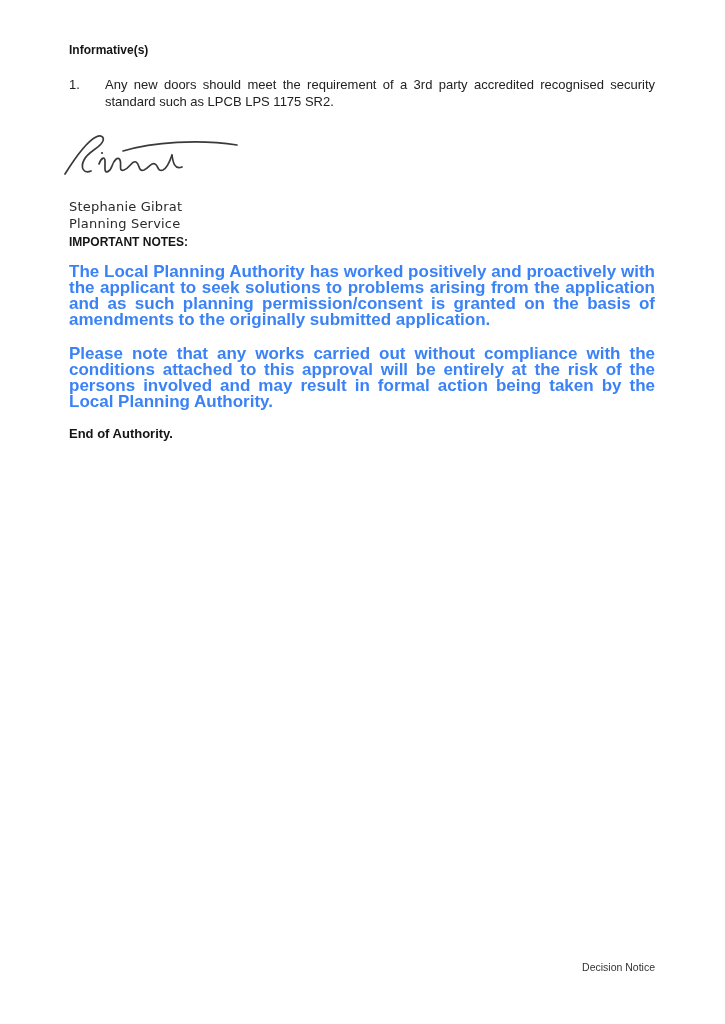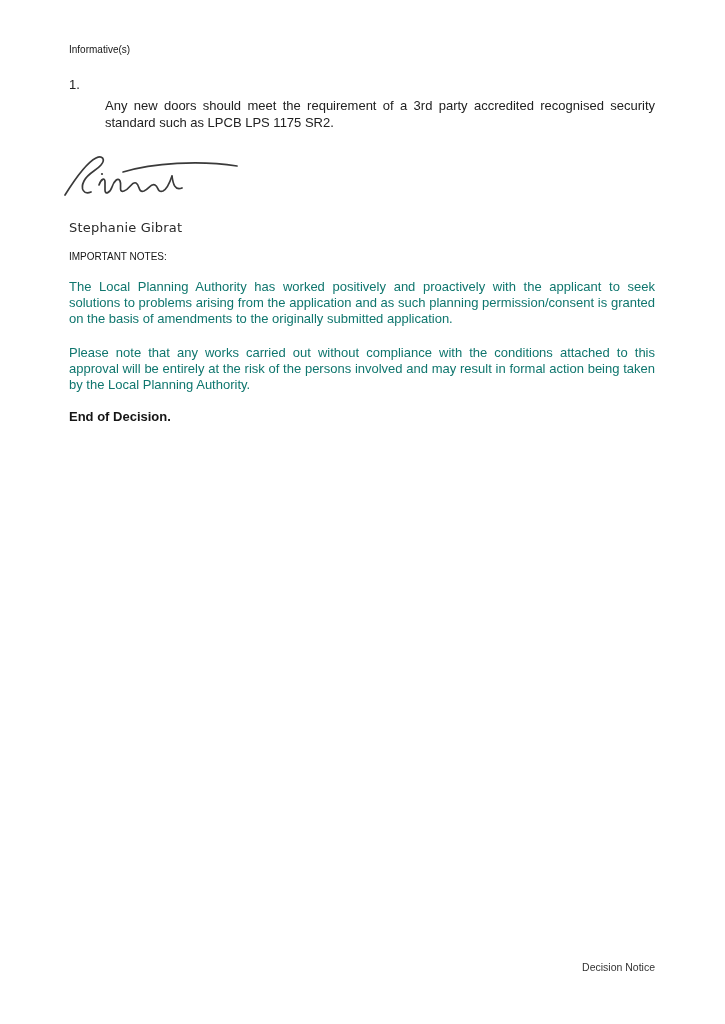--- a/index.html
+++ b/index.html
@@ -17,63 +17,62 @@
     inset: 0;
     background: #ffffff;
   }
   .doc-content {
     position: absolute;
     left: 69px;
     right: 70px;
     top: 42px;
   }
   .h-bold {
-    font-size: 10px;
-    font-weight: normal;
+    font-size: 12px;
+    font-weight: bold;
     color: #151515;
     line-height: 16px;
   }
   .numbered-item {
     display: flex;
     margin-top: 18px;
     font-size: 13px;
     line-height: 17px;
     color: #222222;
   }
   .numbered-item .num {
     flex: 0 0 36px;
   }
   .numbered-item .itm-text {
     flex: 1 1 auto;
     text-align: justify;
-    margin-top: 21px;
   }
   .signature-wrap {
     margin-top: 20px;
     margin-left: -8px;
     height: 48px;
   }
   .signature-wrap svg { display: block; }
   .signatory-block {
     margin-top: 20px;
     font-family: "DejaVu Sans", sans-serif;
     font-size: 13px;
     line-height: 17px;
     color: #2a2a2a;
     letter-spacing: 0.2px;
   }
   .notes-heading {
-    margin-top: 13px;
+    margin-top: 2px;
   }
   .bold-para {
-    font-size: 13px;
-    font-weight: normal;
+    font-size: 17px;
+    font-weight: bold;
     line-height: 16px;
     text-align: justify;
-    color: #0f766e;
+    color: #3b82f6;
   }
   .bold-para.p1 { margin-top: 14px; }
   .bold-para.p2 { margin-top: 18px; }
   .end-line {
     margin-top: 16px;
     font-size: 13px;
     font-weight: bold;
     color: #151515;
     line-height: 16px;
   }
@@ -105,26 +104,27 @@
           <path d="M38,34 C40,28 44,26 44,31 L44,39 C44,44 49,42 51,36 C53,30 57,26 59,30 C61,34 57,42 63,40 C69,38 71,30 75,32 C79,34 77,42 83,40 C88,38 90,32 94,34 C98,36 96,42 102,40 C106,38 109,31 111,25"></path>
           <path d="M111,25 C112,33 114,40 121,37"></path>
           <path d="M62,21 C92,12 138,9 176,15"></path>
           <circle cx="41" cy="23" r="1.1" fill="#3a3a3a" stroke="none"></circle>
         </g>
       </svg>
     </div>
 
     <div class="signatory-block">
       <div>Stephanie Gibrat</div>
+      <div>Planning Service</div>
     </div>
 
     <div class="h-bold notes-heading">IMPORTANT NOTES:</div>
 
     <p class="bold-para p1">The Local Planning Authority has worked positively and proactively with the applicant to seek solutions to problems arising from the application and as such planning permission/consent is granted on the basis of amendments to the originally submitted application.</p>
 
     <p class="bold-para p2">Please note that any works carried out without compliance with the conditions attached to this approval will be entirely at the risk of the persons involved and may result in formal action being taken by the Local Planning Authority.</p>
 
-    <div class="end-line">End of Decision.</div>
+    <div class="end-line">End of Authority.</div>
 
   </div>
 
   <div class="doc-footer">Decision Notice</div>
 </div>
 
 </body></html>

